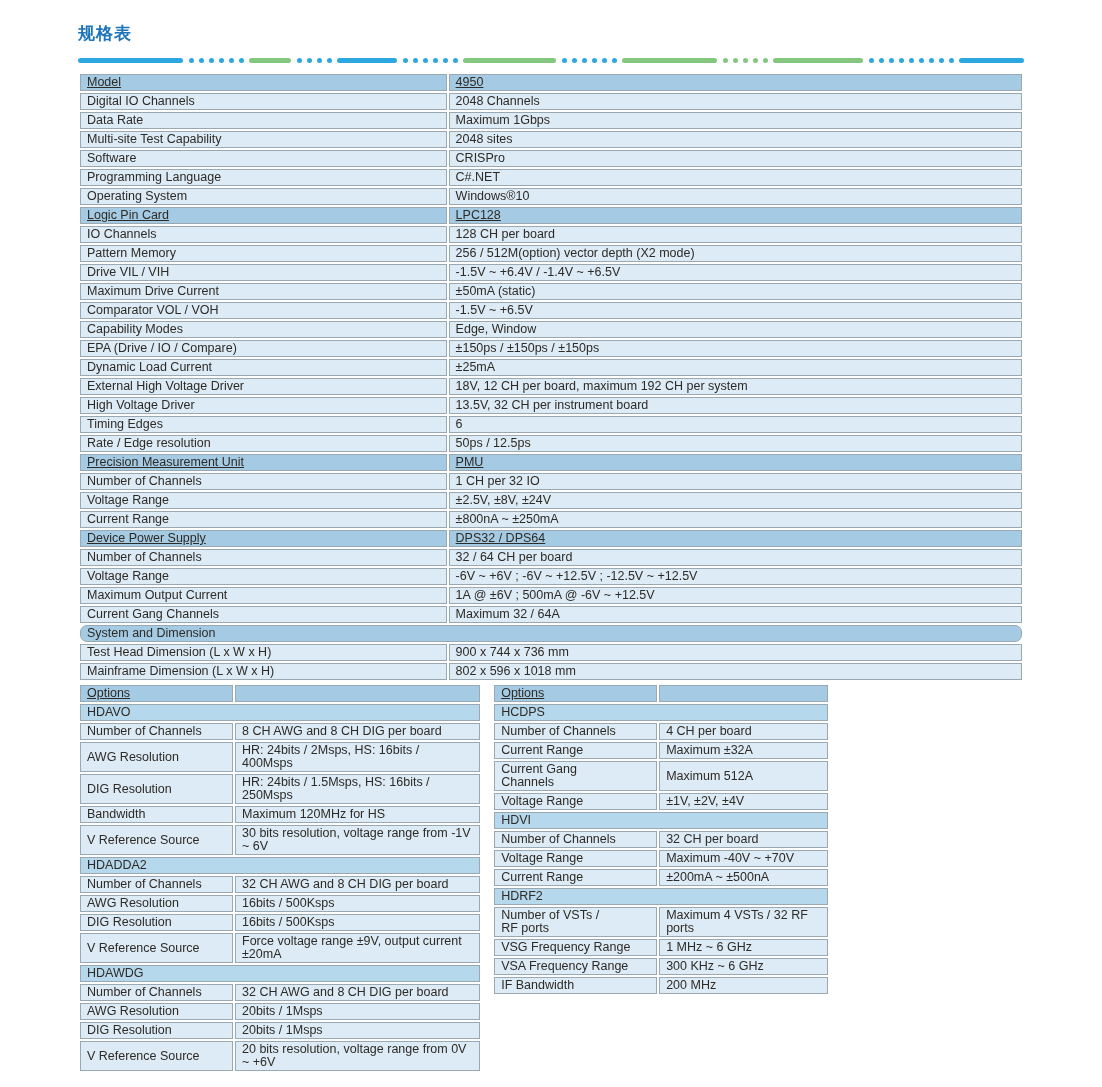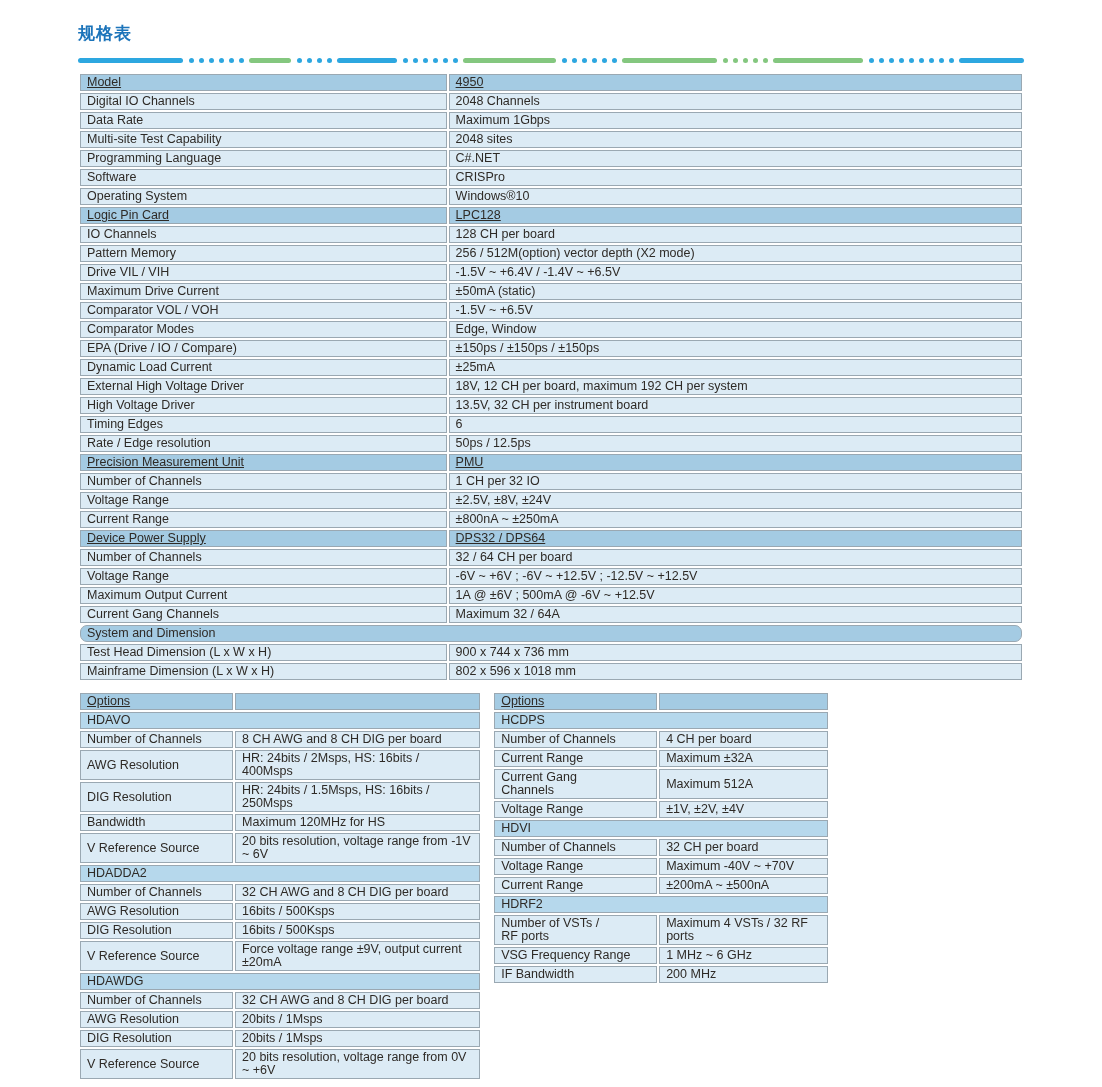--- a/index.html
+++ b/index.html
@@ -37,21 +37,21 @@
     border: 1px solid var(--cell-border, #9aa8b2);
     padding: 1px 6px;
     font-size: 12.5px; line-height: 13px;
     white-space: pre-line; overflow: hidden;
     vertical-align: middle;
   }
   #main-table { width: 946px; }
   #main-table col.c1 { width: 39%; }
   #main-table col.c2 { width: 61%; }
 
-  .options-row { display: flex; gap: 10px; margin-top: 9px; align-items: flex-start; }
+  .options-row { display: flex; gap: 10px; margin-top: 1px; align-items: flex-start; }
   #options-left  { width: 512px; }
   #options-left  col.c1 { width: 153px; }
   #options-right { width: 428px; }
   #options-right col.c1 { width: 163px; }
 
   tr.header td  { background: var(--header-bg, #a4cbe3); text-decoration: underline; }
   tr.section td { background: var(--header-bg, #a4cbe3); border-radius: 7px; }
   tr.sub td     { background: var(--subheader-bg, #b6d8ec); }
   tr.data td    { background: var(--data-bg, #dcebf5); }
 </style>
@@ -136,26 +136,26 @@
         </tr>
         <tr class="data">
           <td>Data Rate</td>
           <td>Maximum 1Gbps</td>
         </tr>
         <tr class="data">
           <td>Multi-site Test Capability</td>
           <td>2048 sites</td>
         </tr>
         <tr class="data">
+          <td>Software</td>
+          <td>CRISPro</td>
+        </tr>
+        <tr class="data">
           <td>Programming Language</td>
           <td>C#.NET</td>
-        </tr>
-        <tr class="data">
-          <td>Software</td>
-          <td>CRISPro</td>
         </tr>
         <tr class="data">
           <td>Operating System</td>
           <td>Windows®10</td>
         </tr>
         <tr class="header">
           <td>Logic Pin Card</td>
           <td>LPC128</td>
         </tr>
         <tr class="data">
@@ -172,21 +172,21 @@
         </tr>
         <tr class="data">
           <td>Maximum Drive Current</td>
           <td>±50mA (static)</td>
         </tr>
         <tr class="data">
           <td>Comparator VOL / VOH</td>
           <td>-1.5V ~ +6.5V</td>
         </tr>
         <tr class="data">
-          <td>Comparator Modes</td>
+          <td>Capability Modes</td>
           <td>Edge, Window</td>
         </tr>
         <tr class="data">
           <td>EPA (Drive / IO / Compare)</td>
           <td>±150ps / ±150ps / ±150ps</td>
         </tr>
         <tr class="data">
           <td>Dynamic Load Current</td>
           <td>±25mA</td>
         </tr>
@@ -281,21 +281,21 @@
           <tr class="data">
             <td>DIG Resolution</td>
             <td>HR: 24bits / 1.5Msps, HS: 16bits / 250Msps</td>
           </tr>
           <tr class="data">
             <td>Bandwidth</td>
             <td>Maximum 120MHz for HS</td>
           </tr>
           <tr class="data">
             <td>V Reference Source</td>
-            <td>20 bits resolution, voltage range from -1V ~ 6V</td>
+            <td>30 bits resolution, voltage range from -1V ~ 6V</td>
           </tr>
           <tr class="sub">
             <td colspan="2">HDADDA2</td>
           </tr>
           <tr class="data">
             <td>Number of Channels</td>
             <td>32 CH AWG and 8 CH DIG per board</td>
           </tr>
           <tr class="data">
             <td>AWG Resolution</td>
@@ -381,20 +381,24 @@
           <tr class="data">
             <td>Number of VSTs /
 RF ports</td>
             <td>Maximum 4 VSTs / 32 RF ports</td>
           </tr>
           <tr class="data">
             <td>VSG Frequency Range</td>
             <td>1 MHz ~ 6 GHz</td>
           </tr>
           <tr class="data">
+            <td>VSA Frequency Range</td>
+            <td>300 KHz ~ 6 GHz</td>
+          </tr>
+          <tr class="data">
             <td>IF Bandwidth</td>
             <td>200 MHz</td>
           </tr>
         </tbody>
     </table>
   </section>
 
 </main>
 
 </body></html>

